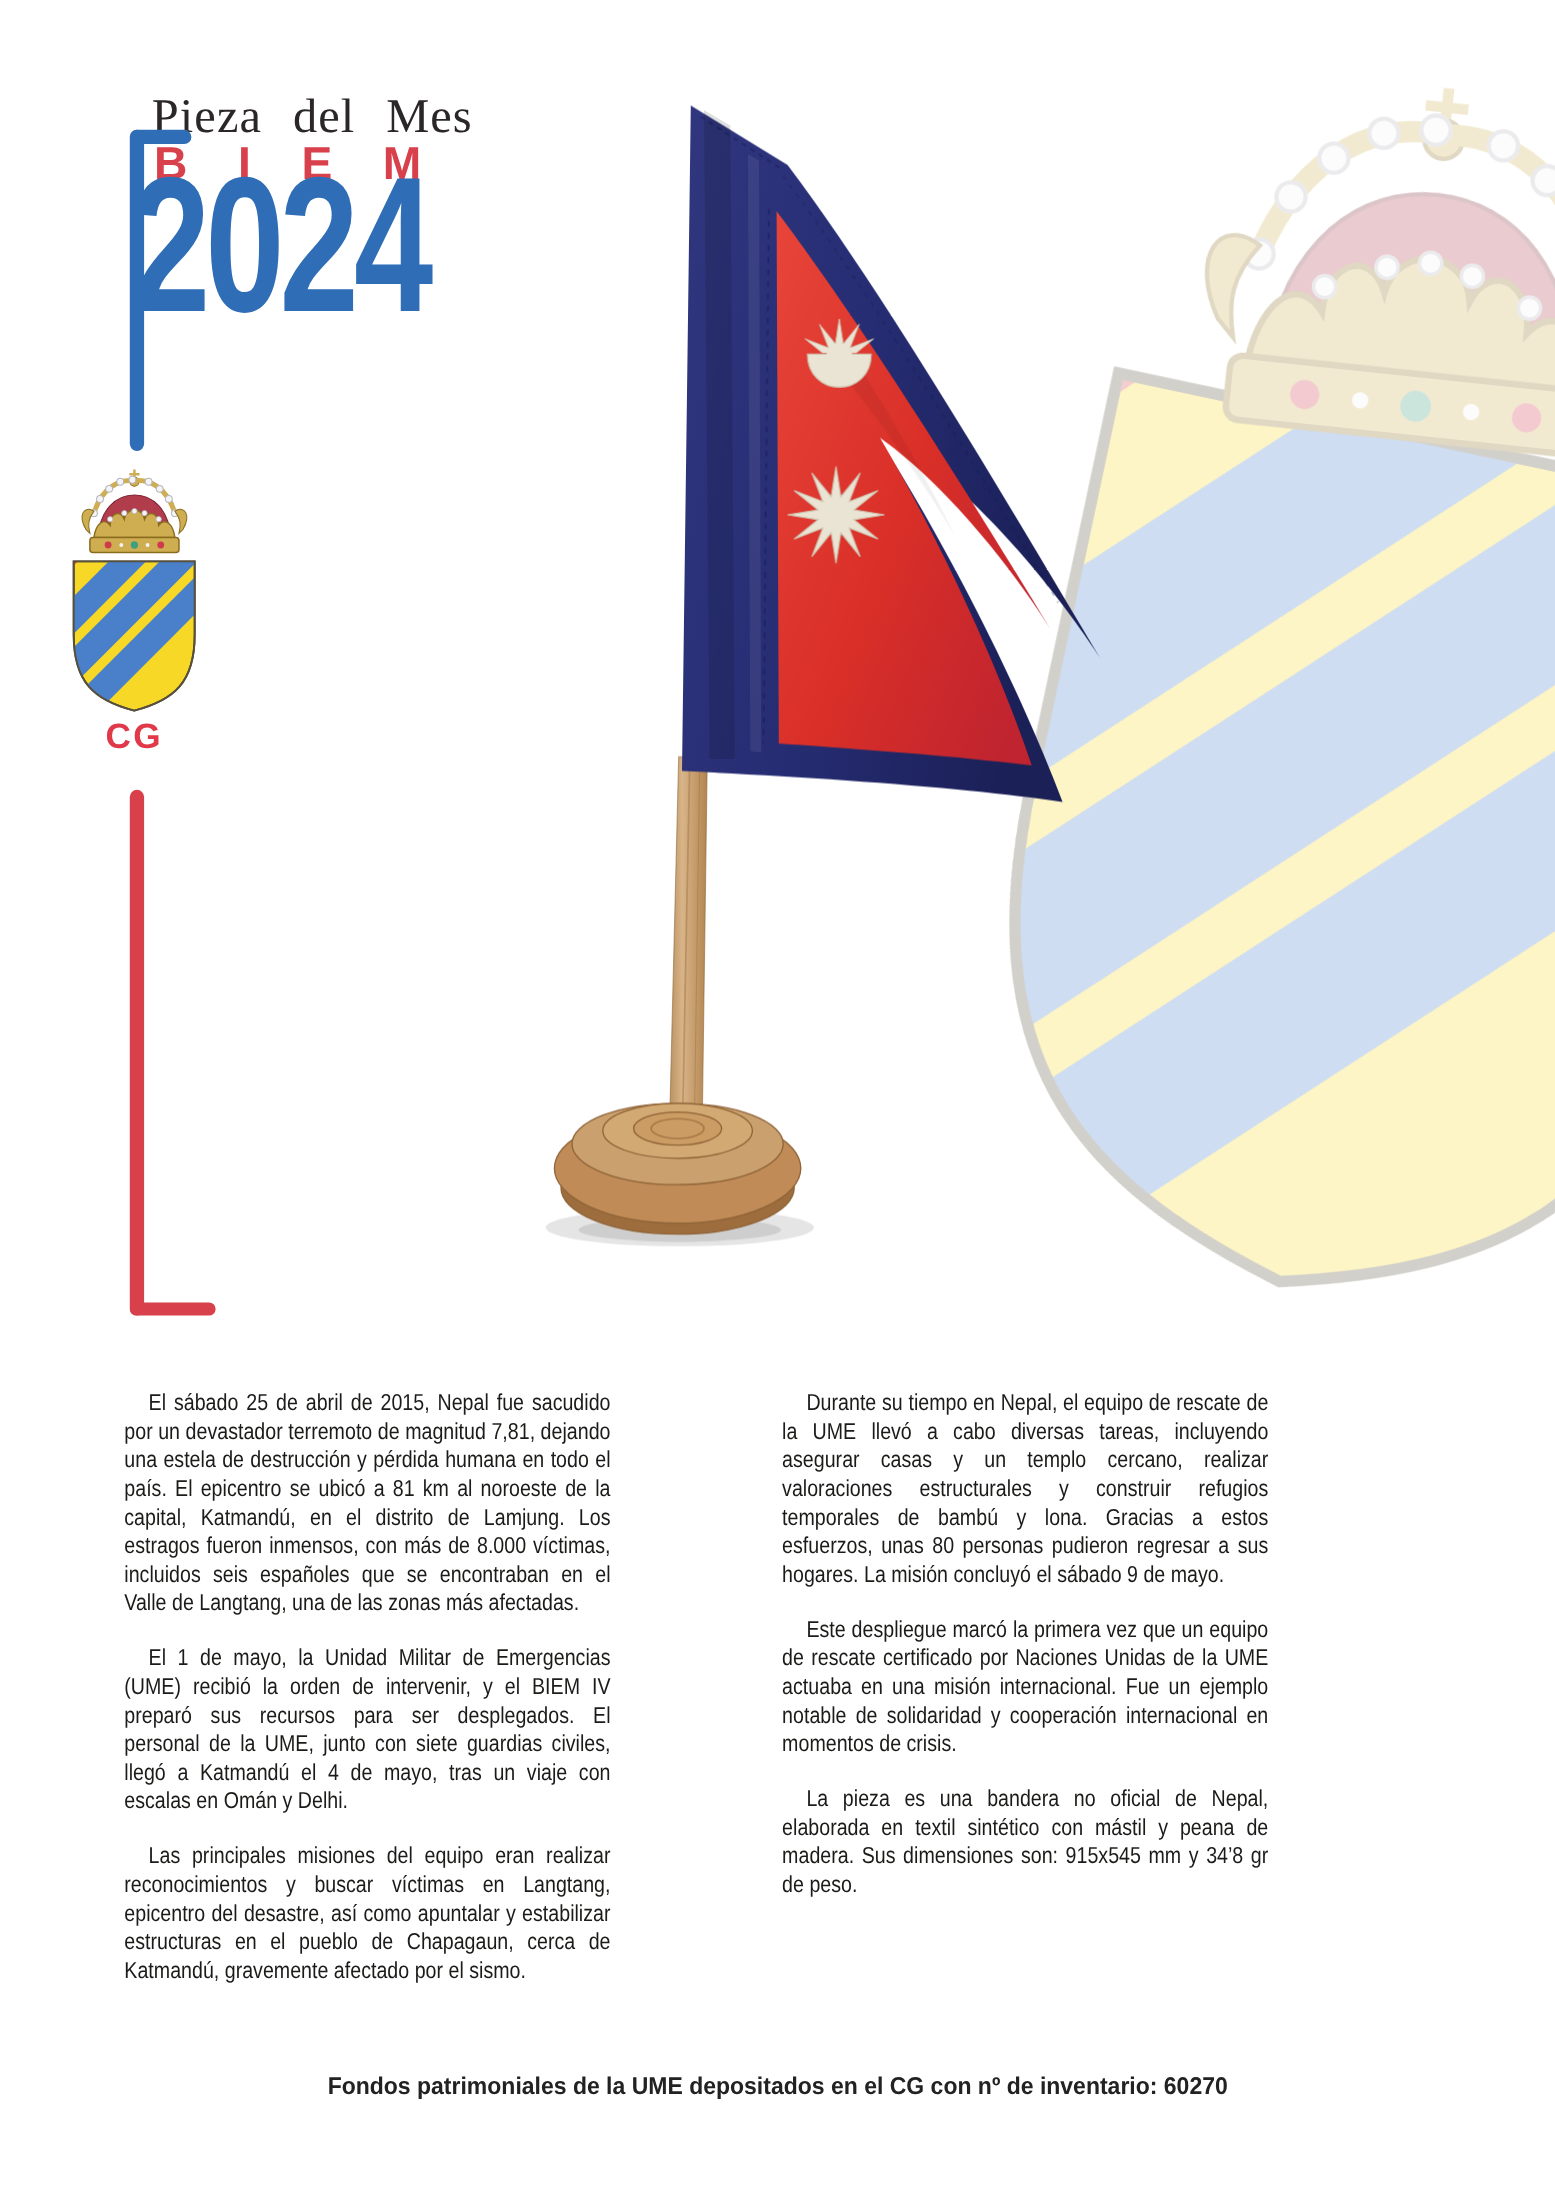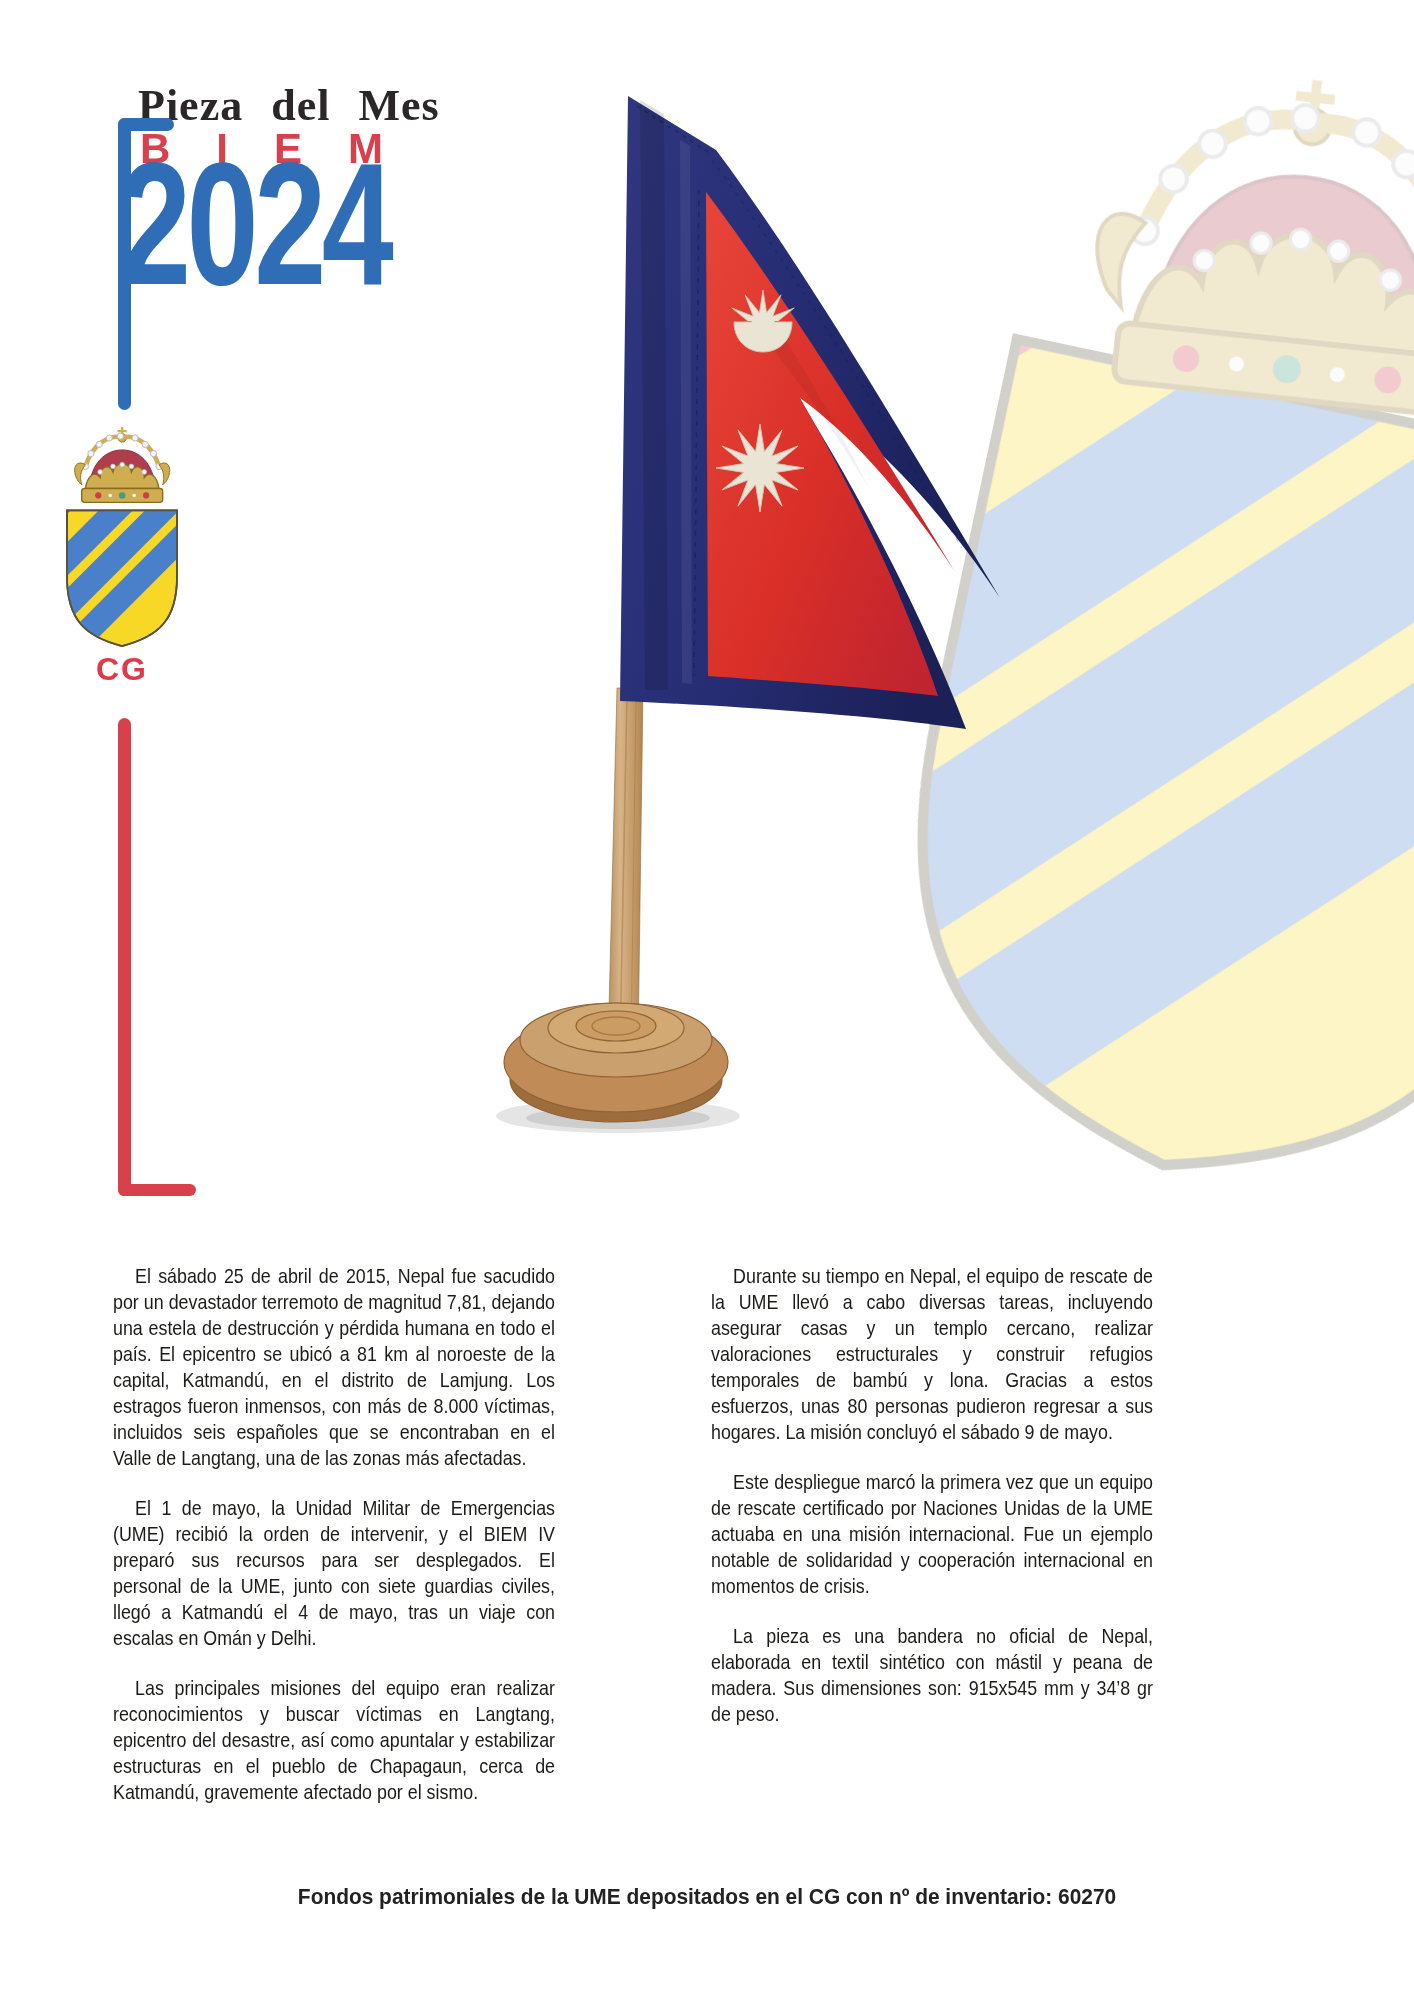--- a/index.html
+++ b/index.html
@@ -5,21 +5,21 @@
   html,body{margin:0;padding:0;background:#ffffff;}
   .page{
     position:relative;width:1414px;height:2000px;background:#ffffff;
     overflow:hidden;font-family:"Liberation Sans",sans-serif;
   }
   .abs{position:absolute;}
 
   
   .kicker{
     left:138px;top:84px;
-    font-family:"Liberation Serif",serif;font-weight:700;
+    font-family:"Liberation Serif",serif;font-weight:400;
     font-size:44px;line-height:44px;color:var(--header-black);
     word-spacing:16px;letter-spacing:1px;white-space:nowrap;
   }
   .month{
     left:140px;top:127px;
     font-weight:700;font-size:42px;line-height:44px;color:var(--accent-red);
     letter-spacing:46px;white-space:nowrap;
   }
   .year{
     left:119px;top:136px;

